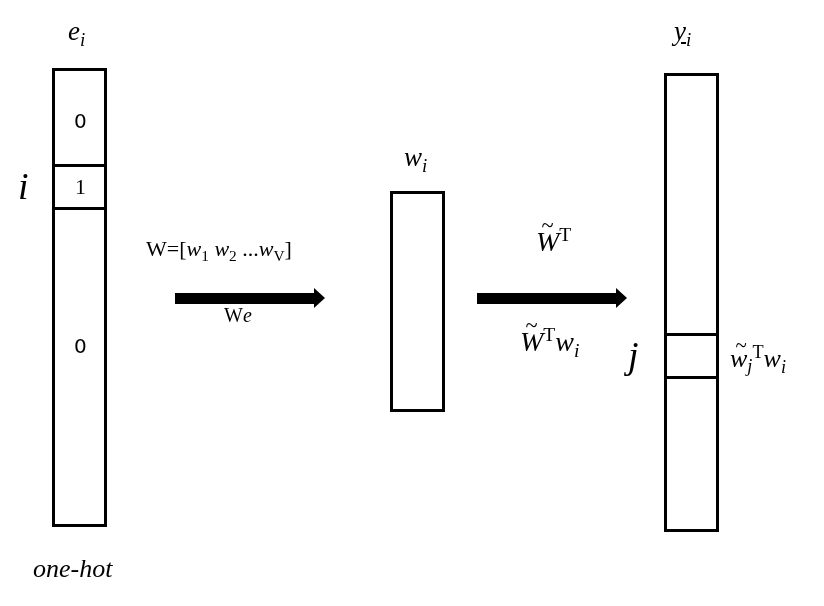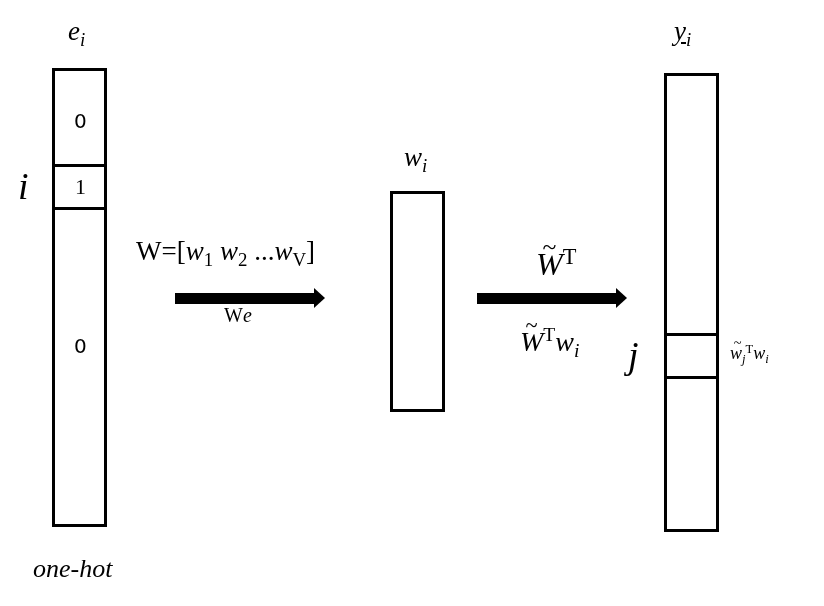--- a/index.html
+++ b/index.html
@@ -26,43 +26,43 @@
 </div>
 <div class="box" style="left:52px; top:68px; width:55px; height:459px;"></div>
 <div class="divider" style="left:52px; top:164px; width:55px;"></div>
 <div class="divider" style="left:52px; top:207px; width:55px;"></div>
 <div class="lbl sans" style="left:74px; top:109px; font-size:20px;">0</div>
 <div class="lbl" style="left:75px; top:174px; font-size:22px;">1</div>
 <div class="lbl sans" style="left:74px; top:334px; font-size:20px;">0</div>
 <div class="lbl it" style="left:18px; top:164px; font-size:38px;">i</div>
 <div class="lbl it" style="left:33px; top:554px; font-size:26px;text-align:center;">one-hot</div>
 
-<div class="lbl" style="left:136px; top:236px; font-size:27px;">
+<div class="lbl" style="left:146px; top:236px; font-size:22px;">
   <span>W=[</span><span class="it">w</span><span class="sub">1</span>&nbsp;<span class="it">w</span><span class="sub">2</span><span> ...</span><span class="it">w</span><span class="sub">V</span><span>]</span>
 </div>
 <div class="arrow" style="left:175px; top:293px; width:140px;"></div>
 <div class="lbl" style="left:224px; top:304px; font-size:20px;">
   <span>W</span><span class="it">e</span>
 </div>
 
 <div class="lbl it" style="left:404px; top:142px; font-size:27px;font-family:Liberation Serif, serif;">
   <span>w</span><span class="sub">i</span>
 </div>
 <div class="box" style="left:390px; top:191px; width:55px; height:221px;"></div>
 
-<div class="lbl" style="left:536px; top:244px; font-size:32px;">
+<div class="lbl" style="left:536px; top:224px; font-size:28px;">
   <span class="it tilde">W</span><span class="sup">T</span>
 </div>
 <div class="arrow" style="left:477px; top:293px; width:140px;"></div>
 <div class="lbl" style="left:520px; top:324px; font-size:28px;">
   <span class="it tilde">W</span><span class="sup">T</span><span class="it">w</span><span class="sub it">i</span>
 </div>
 
 <div class="lbl it" style="left:674px; top:16px; font-size:27px;text-decoration:underline;">
   <span>y</span><span class="sub">i</span>
 </div>
 <div class="box" style="left:664px; top:73px; width:55px; height:459px;"></div>
 <div class="divider" style="left:664px; top:333px; width:55px;"></div>
 <div class="divider" style="left:664px; top:376px; width:55px;"></div>
 <div class="lbl it" style="left:628px; top:333px; font-size:38px;">j</div>
-<div class="lbl" style="left:730px; top:342px; font-size:18px;">
+<div class="lbl" style="left:730px; top:342px; font-size:26px;">
   <span class="it tilde"><span>w</span><span class="sub">j</span></span><span class="sup">T</span><span class="it">w</span><span class="sub it">i</span>
 </div>
 
 </body></html>

